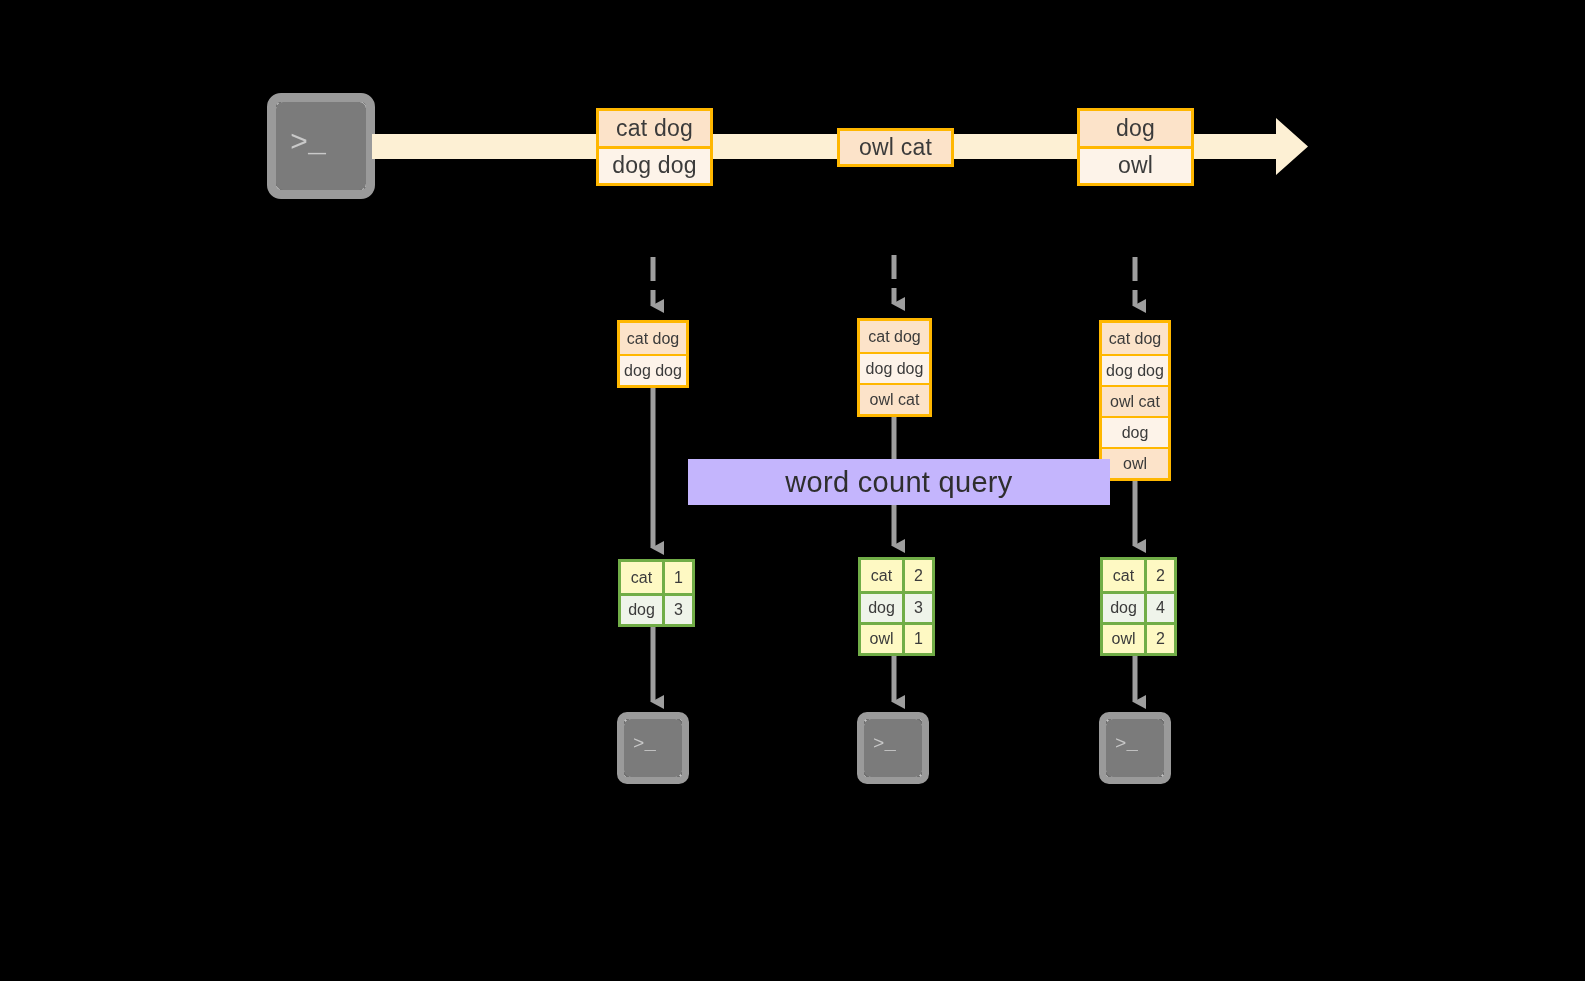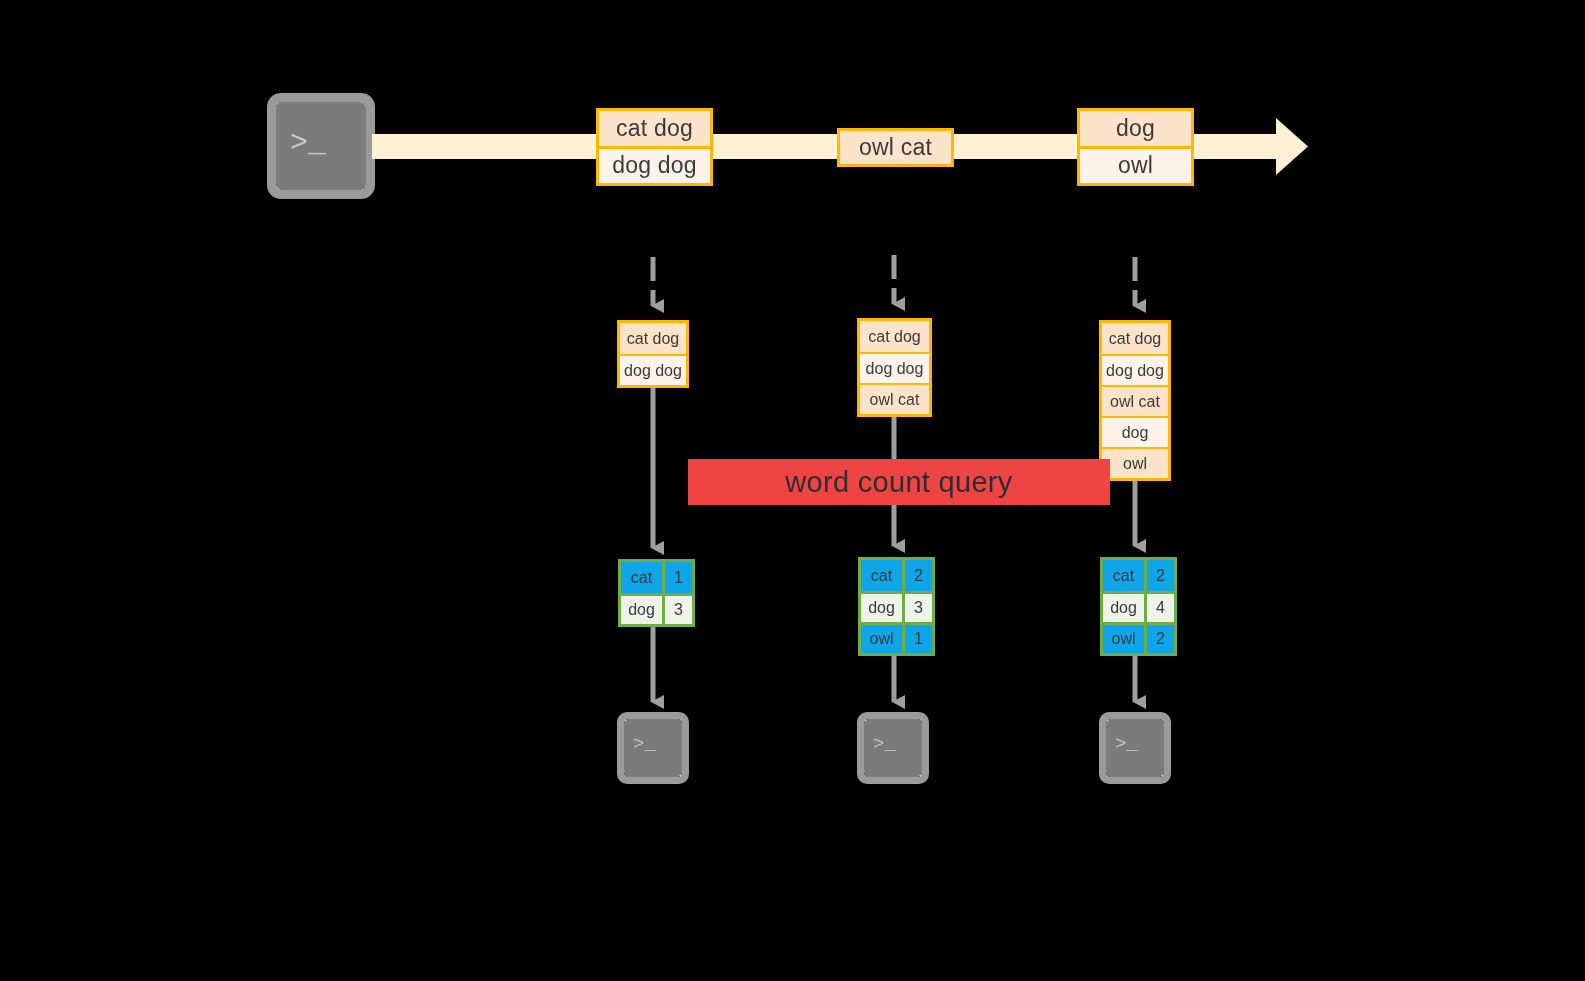--- a/index.html
+++ b/index.html
@@ -136,33 +136,33 @@
   .gtab .cell {
     display: flex;
     align-items: center;
     justify-content: center;
     font-size: 16px;
     color: #3b3b3b;
     white-space: nowrap;
   }
   .gtab .cell.k { width: 44px; border-right: 3px solid #71ad47; }
   .gtab .cell.v { width: 27px; }
-  .gtab .trow.odd  .cell { background: #0ea5e9; }
+  .gtab .trow.odd  .cell { background: #fef9c3; }
   .gtab .trow.even .cell { background: #eff4ea; }
 
   .gtab-1 { left: 618px; top: 559px; }
   .gtab-2 { left: 858px; top: 557px; }
   .gtab-3 { left: 1100px; top: 557px; }
 
   
   .qlabel {
     position: absolute;
     left: 688px; top: 459px;
     width: 422px; height: 46px;
-    background: #ef4444;
+    background: #c4b5fd;
     display: flex;
     align-items: center;
     justify-content: center;
     z-index: 8;
   }
   .qlabel span {
     font-size: 29px;
     color: #2e2e2e;
     letter-spacing: .3px;
     white-space: nowrap;

